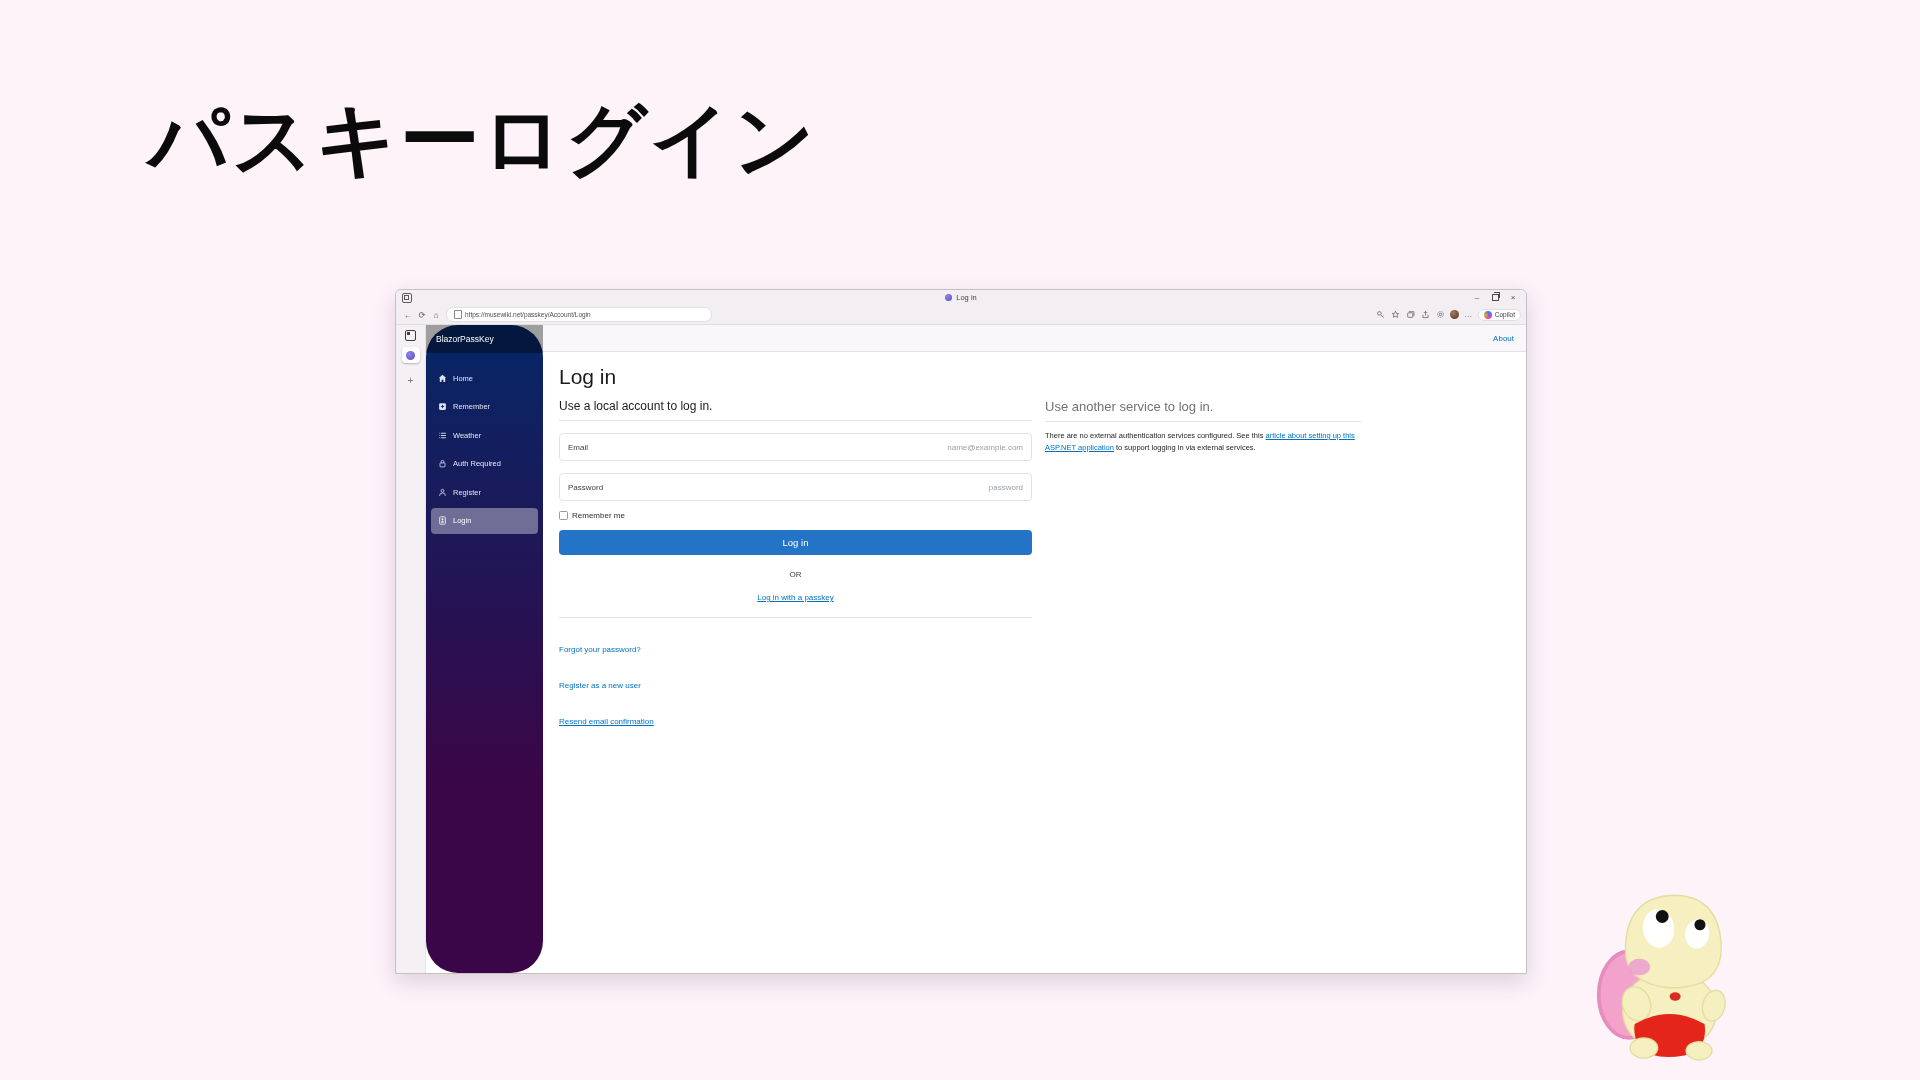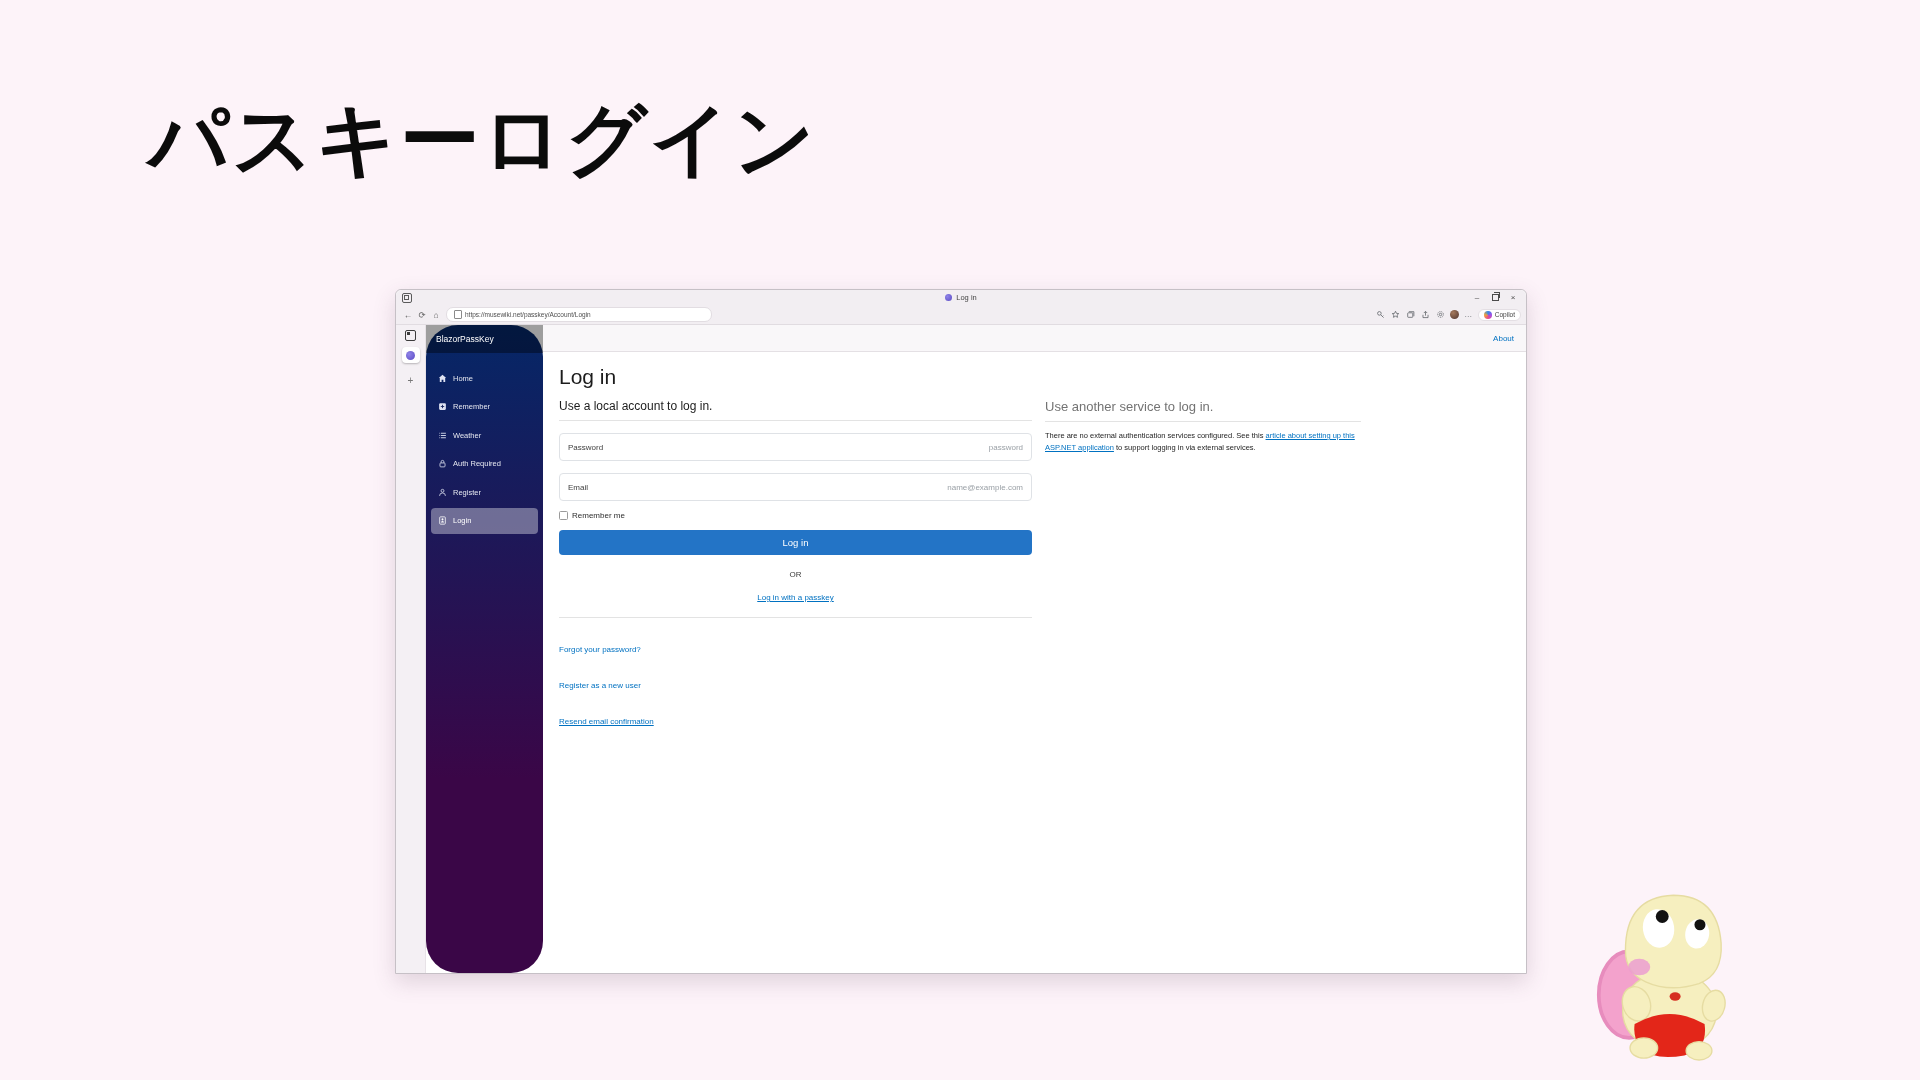--- a/index.html
+++ b/index.html
@@ -256,26 +256,26 @@
         <a class="about-link" href="#">About</a>
       </div>
       <div class="article">
         <h1 class="h1">Log in</h1>
         <div class="cols">
 
           <div class="col-form">
             <h2 class="h2">Use a local account to log in.</h2>
             <hr class="rule">
             <div class="field">
+              <span class="field-label">Email</span>
+              <span class="field-ph">name@example.com</span>
+            </div>
+            <div class="field">
               <span class="field-label">Password</span>
               <span class="field-ph">password</span>
-            </div>
-            <div class="field">
-              <span class="field-label">Email</span>
-              <span class="field-ph">name@example.com</span>
             </div>
             <div class="check-row">
               <span class="checkbox"></span>
               <span class="check-label">Remember me</span>
             </div>
             <div class="btn-primary">Log in</div>
             <div class="or-line">OR</div>
             <div class="center-link">
               <a class="link u" href="#">Log in with a passkey</a>
             </div>

